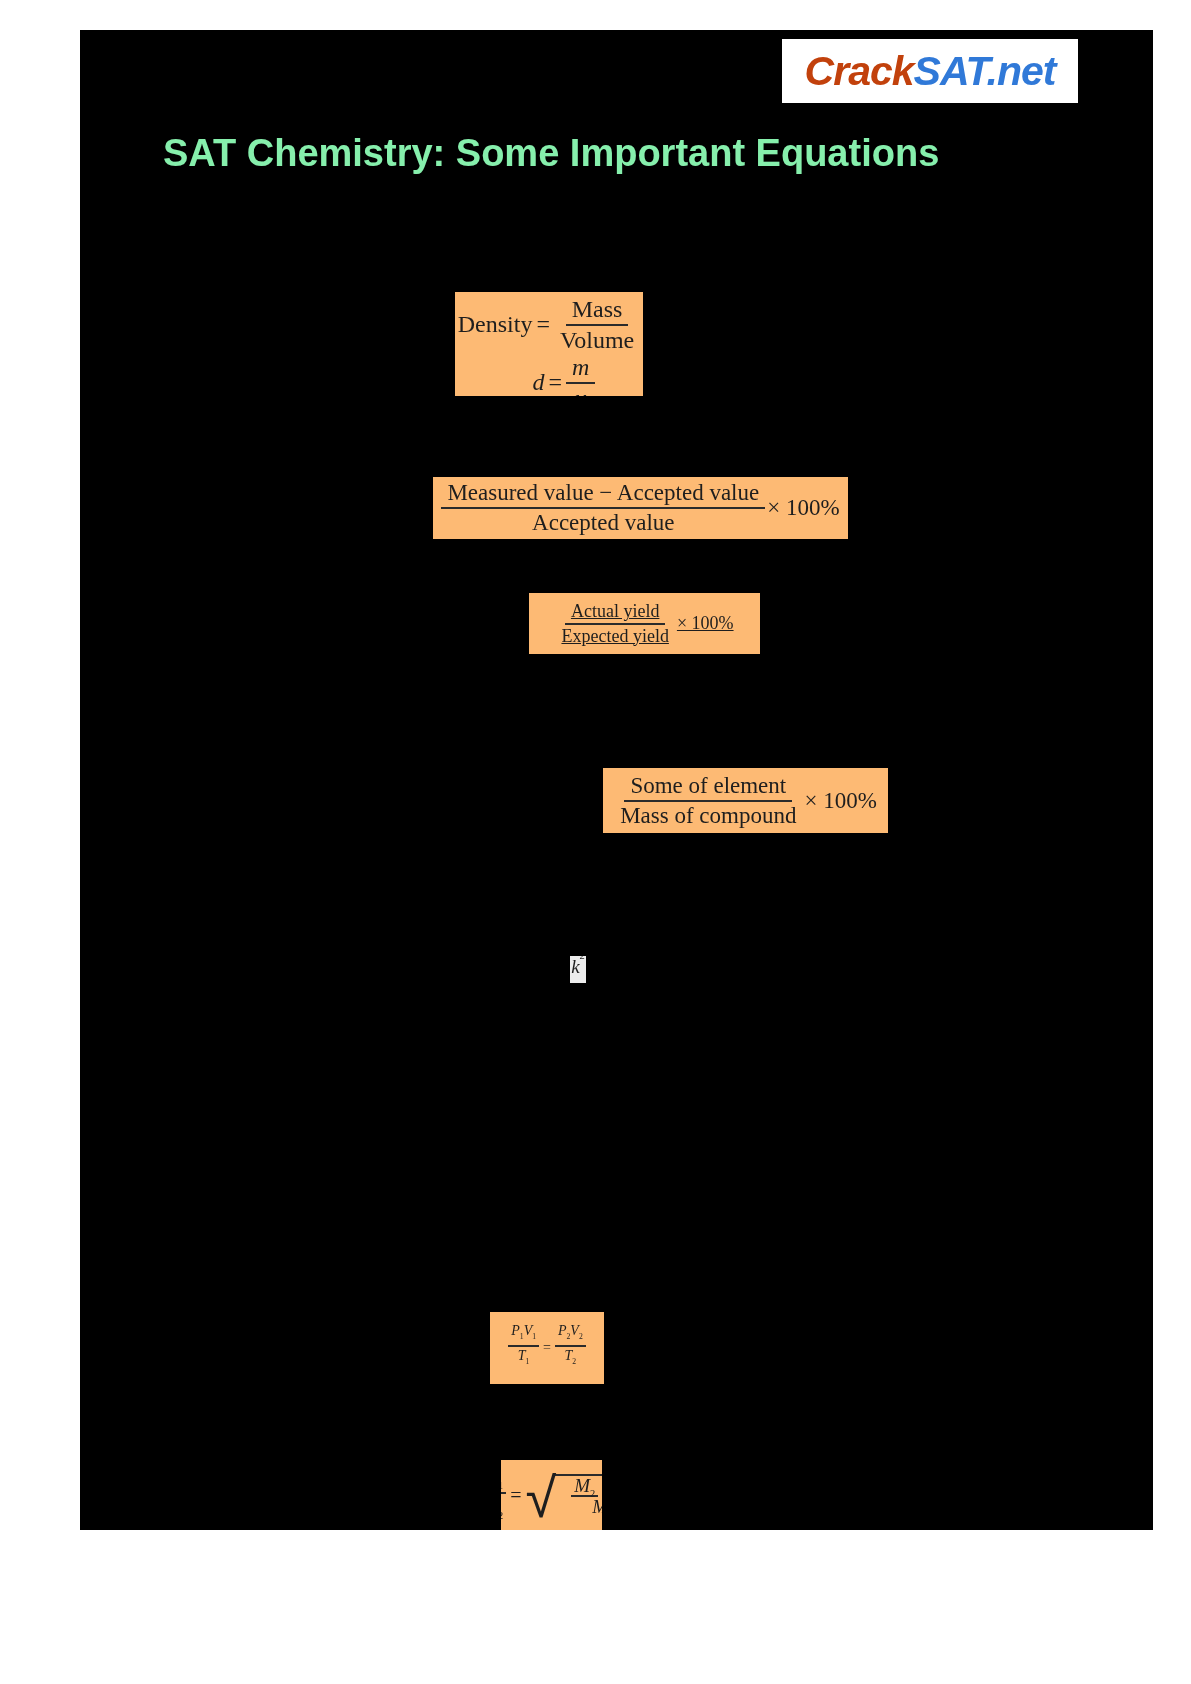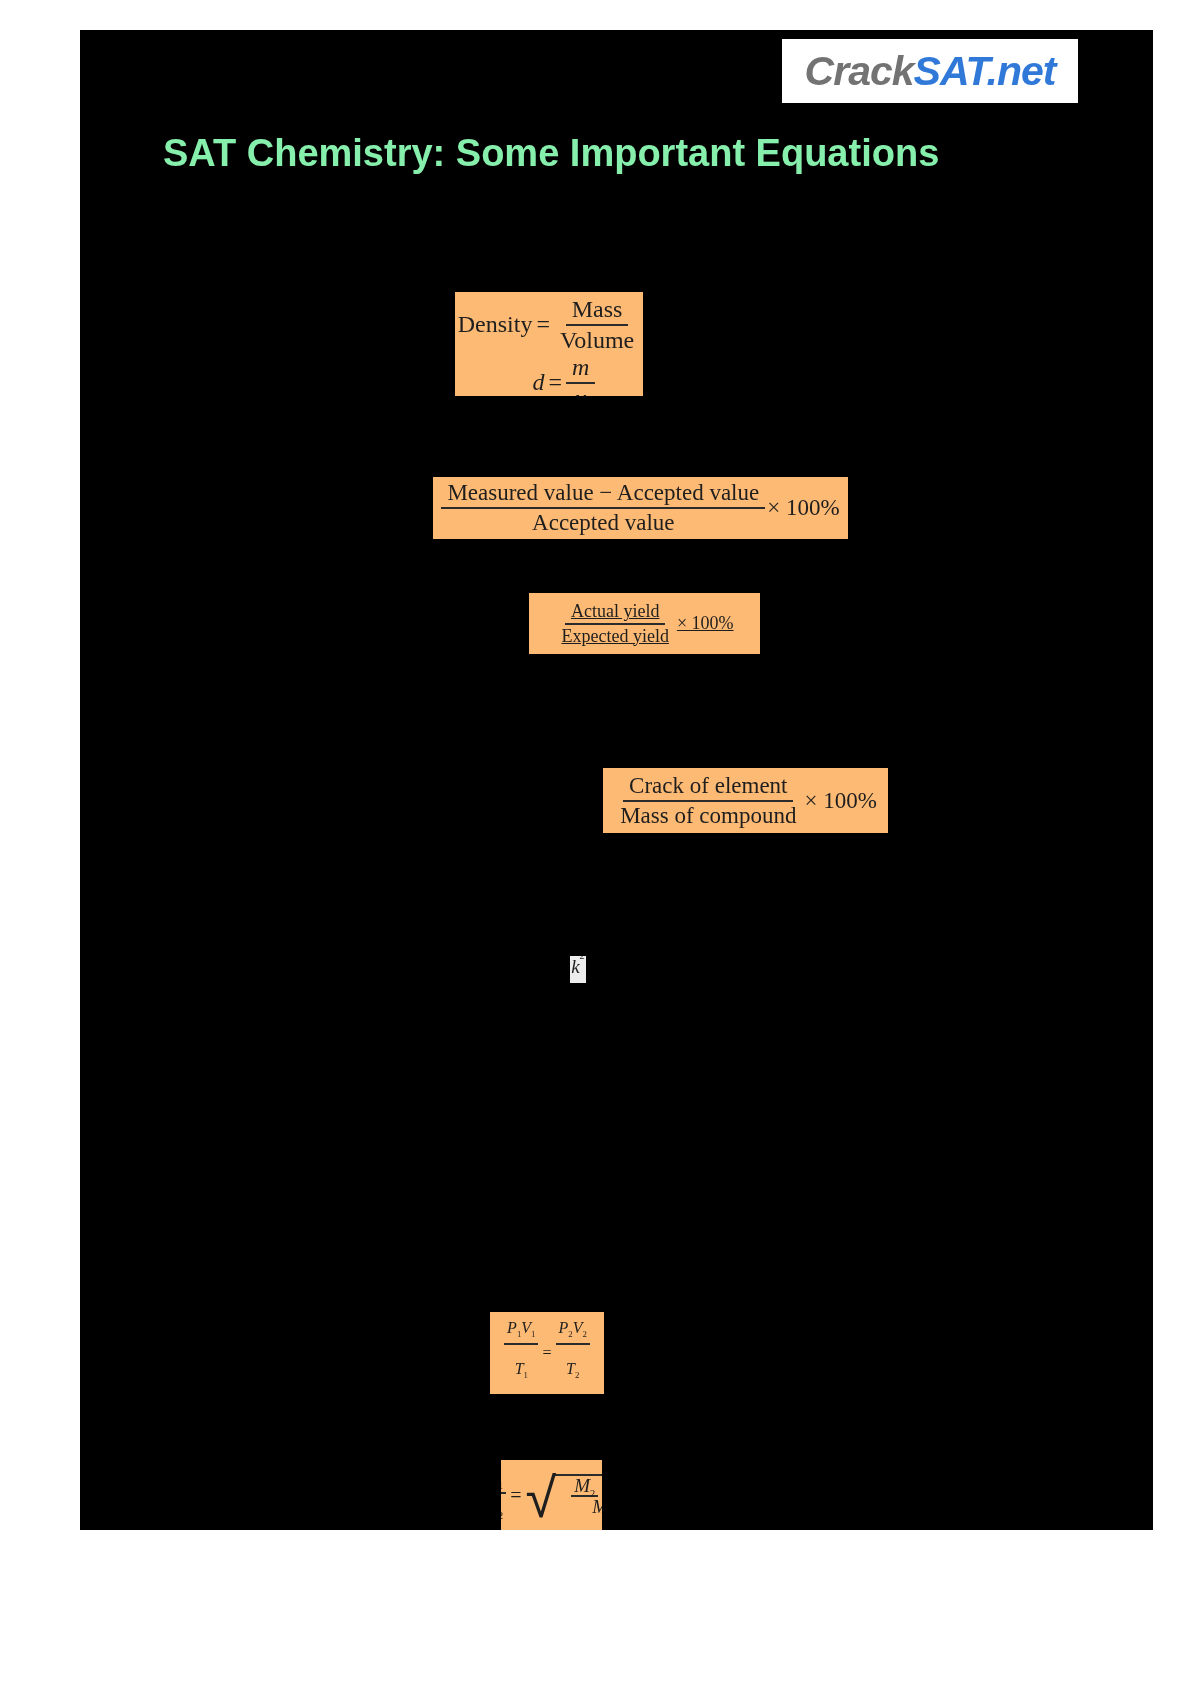--- a/index.html
+++ b/index.html
@@ -15,21 +15,21 @@
   }
   
   .logo {
     position:absolute; left:702px; top:9px; width:296px; height:64px;
     background:#ffffff;
     display:flex; align-items:center; justify-content:center;
     font-family:"Liberation Sans", sans-serif;
     font-style:italic; font-weight:bold; font-size:41px; letter-spacing:-1px;
     white-space:nowrap;
   }
-  .logo .crack  { color:#737373; }
+  .logo .crack  { color:#c2410c; }
   .logo .satnet { color:#3079D8; }
   
   .title {
     position:absolute; left:83px; top:102px;
     font-family:"Liberation Sans", sans-serif;
     font-weight:bold; font-size:38px; color:#86efac;
     white-space:nowrap;
   }
   
   .eq {
@@ -50,24 +50,24 @@
   #eq-density .row { display:flex; align-items:center; }
   #eq-density .row2 { margin-left:30px; margin-top:-2px; }
 
   #eq-error   { left:353px; top:447px; width:415px; height:62px; font-size:23px; }
   #eq-yield   { left:449px; top:563px; width:231px; height:61px; font-size:18px;text-decoration:underline; }
   #eq-mass    { left:523px; top:738px; width:285px; height:65px; font-size:23px; }
 
   #eq-fragment { left:490px; top:926px; width:16px; height:27px; font-size:19px;
                  background:#EDEDED; align-items:flex-start; }
 
-  #eq-gas { left:410px; top:1282px; width:114px; height:82px; font-size:16px; }
+  #eq-gas { left:410px; top:1282px; width:114px; height:72px; font-size:14px; }
   #eq-gas .num, #eq-gas .den { padding:0 3px; line-height:1.0; }
   #eq-gas .num { padding-bottom:7px; }
-  #eq-gas .den { padding-bottom:9px; padding-top:16px; }
+  #eq-gas .den { padding-bottom:9px; padding-top:2px; }
 
   #eq-graham { left:421px; top:1430px; width:101px; height:70px; font-size:20px; }
   #eq-graham .num, #eq-graham .den { padding:0 3px; line-height:1.0; }
   #eq-graham .lhs .num { padding-bottom:6px; }
   #eq-graham .lhs .den { padding-bottom:8px; padding-top:2px; }
   .rad { display:inline-flex; align-items:center; }
   .sqrt {
     font-family:"DejaVu Sans", sans-serif; font-weight:300;
     font-size:56px; line-height:56px; margin-right:-3px; transform:translateY(3px);
   }
@@ -117,21 +117,21 @@
   <div class="eq" id="eq-yield">
     <span class="frac">
       <span class="num">Actual yield</span>
       <span class="den">Expected yield</span>
     </span>
     <span class="mult">× 100%</span>
   </div>
 
   <div class="eq" id="eq-mass">
     <span class="frac">
-      <span class="num">Crack of element</span>
+      <span class="num">Some of element</span>
       <span class="den">Mass of compound</span>
     </span>
     <span class="mult">× 100%</span>
   </div>
 
   <div class="eq" id="eq-fragment">
     <span class="it">k</span>
       <sub>2</sub>
   </div>
 

